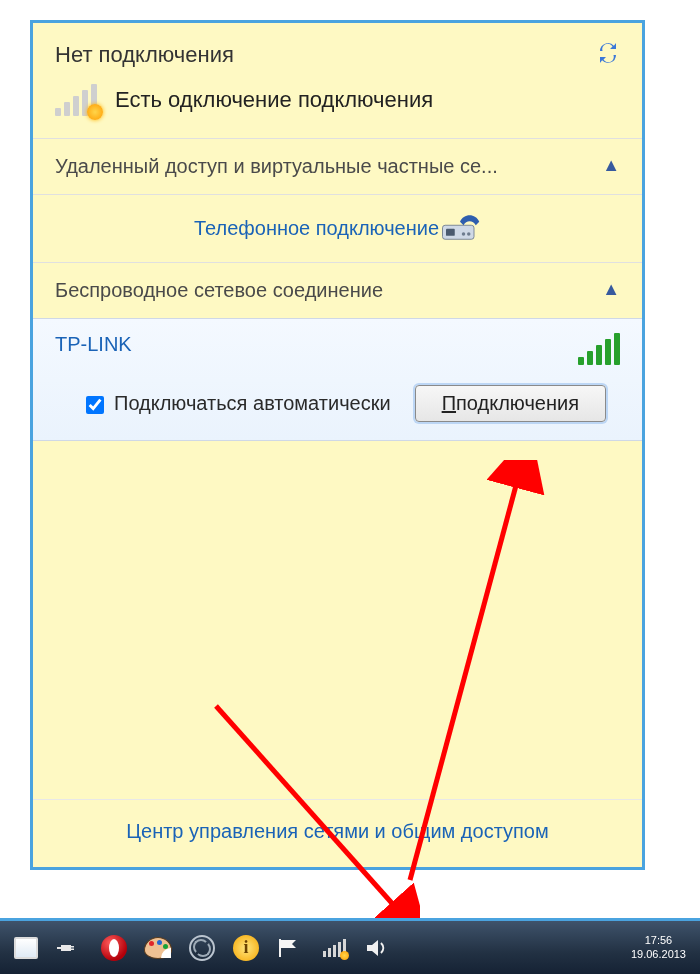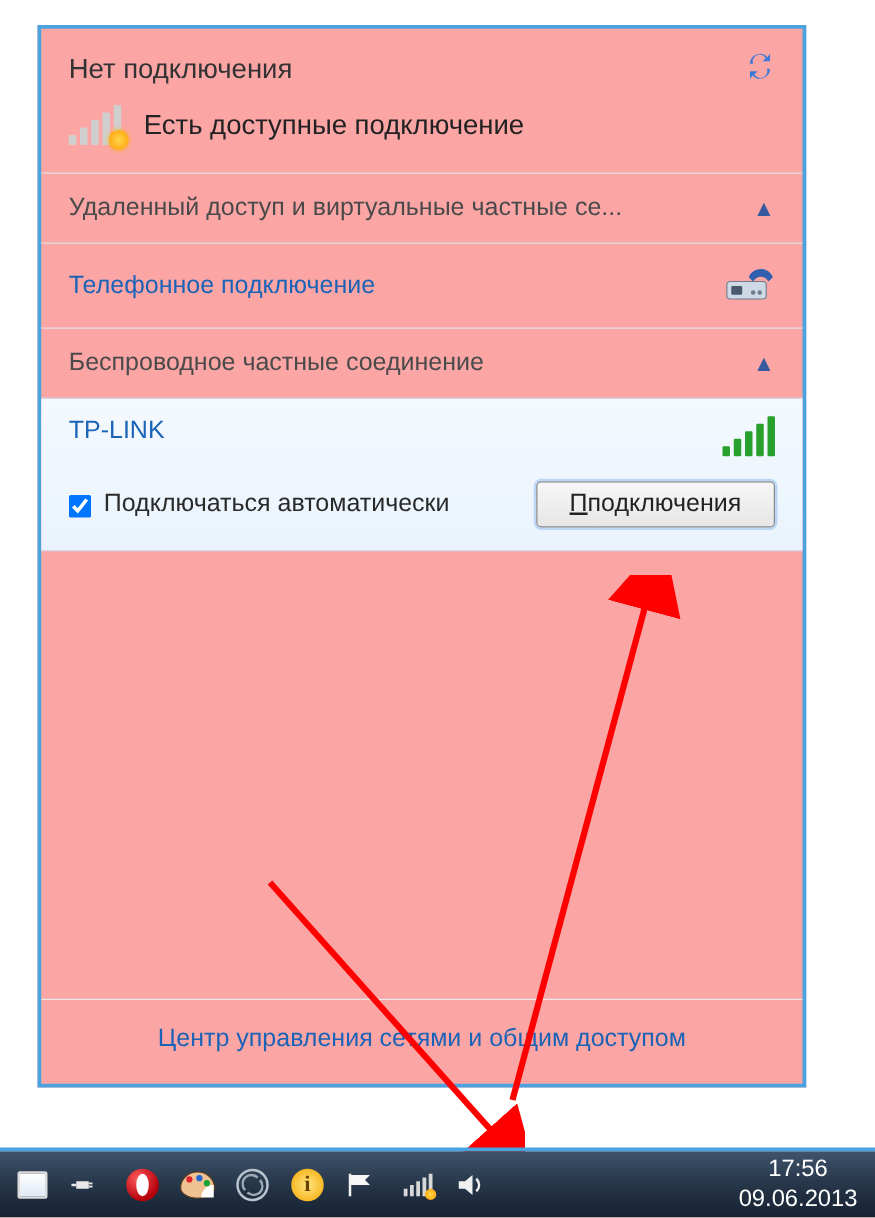--- a/index.html
+++ b/index.html
@@ -13,21 +13,21 @@
     overflow: hidden;
   }
 
   
   .flyout {
     position: absolute;
     top: 20px;
     left: 30px;
     width: 615px;
     height: 850px;
-    background: #fca5a5;
+    background: #fef9c3;
     border: 3px solid #4aa3df;
     display: flex;
     flex-direction: column;
   }
 
   .header {
     display: flex;
     align-items: center;
     justify-content: space-between;
     padding: 18px 22px 10px 22px;
@@ -38,34 +38,34 @@
   .avail-row {
     display: flex;
     align-items: center;
     gap: 18px;
     padding: 6px 22px 22px 22px;
   }
   .avail-row .avail-text { font-size: 22px; color: #222; }
 
   .section-header {
     display: flex;
-    align-items: flex-end;
+    align-items: flex-start;
     justify-content: space-between;
     padding: 16px 22px;
     border-top: 1px solid #e0e0e0;
     font-size: 20px;
     color: #4a4a4a;
     cursor: pointer;
   }
   .section-header .chev { color: #375a9e; font-size: 18px; }
 
   .dialup-row {
     display: flex;
     align-items: center;
-    justify-content: space-between;
+    justify-content: center;
     padding: 14px 22px;
     border-top: 1px solid #e0e0e0;
   }
   .dialup-row .link { color: #1a63b7; font-size: 20px; cursor: pointer; }
 
   .wifi-item {
     border-top: 1px solid #cfd8e6;
     border-bottom: 1px solid #cfd8e6;
     background: linear-gradient(#f4f9ff, #eaf3fd);
   }
@@ -74,22 +74,23 @@
     align-items: flex-start;
     justify-content: space-between;
     padding: 14px 22px 10px 22px;
   }
   .wifi-name { color: #1a63b7; font-size: 20px; }
 
   .wifi-body {
     display: flex;
     align-items: center;
     justify-content: space-between;
-    padding: 10px 22px 18px 22px;
+    padding: 10px 36px 18px 22px;
     gap: 12px;
+    margin-left: 31px;
   }
   .auto {
     display: flex;
     align-items: flex-start;
     gap: 10px;
     font-size: 20px;
     color: #2a2a2a;
   }
   .auto input[type=checkbox] {
     width: 18px; height: 18px; margin-top: 4px;
@@ -148,21 +149,21 @@
   }
   .tray .ico {
     width: 28px; height: 28px;
     display: flex; align-items: center; justify-content: center;
     font-size: 22px;
     cursor: pointer;
   }
   .clock {
     margin-left: auto;
     text-align: center;
-    font-size: 19px;
+    font-size: 11px;
     line-height: 1.25;
     padding-right: 6px;
   }
 
   
   .bars { display: inline-flex; align-items: flex-end; gap: 3px; height: 32px; }
   .bars span { display: inline-block; width: 6px; background: #cfcfcf; border-radius: 1px; }
   .bars.on span { background: #27a02c; }
   .bars .b1{height:8px}.bars .b2{height:14px}.bars .b3{height:20px}.bars .b4{height:26px}.bars .b5{height:32px}
 
@@ -230,21 +231,21 @@
 
   <div class="avail-row">
     <span class="bars bars-alert">
       <span class="b1"></span>
         <span class="b2"></span>
         <span class="b3"></span>
         <span class="b4"></span>
         <span class="b5"></span>
       <span class="sun"></span>
     </span>
-    <span class="avail-text">Есть доступные подключение</span>
+    <span class="avail-text">Есть одключение подключения</span>
   </div>
 
   <div class="section-header">
     <span>Удаленный доступ и виртуальные частные се...</span>
     <span class="chev">▲</span>
   </div>
 
   <div class="dialup-row">
     <span class="link">Телефонное подключение</span>
     <span class="phone-ico">
@@ -252,21 +253,21 @@
         <rect x="4" y="18" width="36" height="16" rx="3" fill="#cfd9e6" stroke="#6e7c8e"></rect>
         <rect x="8" y="22" width="10" height="8" rx="1" fill="#4a5a6e"></rect>
         <path d="M24 14c4-10 18-10 22 0l-4 4c-3-6-11-6-14 0z" fill="#2f5fae"></path>
         <circle cx="34" cy="28" r="2" fill="#6e7c8e"></circle>
           <circle cx="28" cy="28" r="2" fill="#6e7c8e"></circle>
       </svg>
     </span>
   </div>
 
   <div class="section-header">
-    <span>Беспроводное частные соединение</span>
+    <span>Беспроводное сетевое соединение</span>
     <span class="chev">▲</span>
   </div>
 
   <div class="wifi-item">
     <div class="wifi-head">
       <span class="wifi-name">TP-LINK</span>
       <span class="bars on">
         <span class="b1"></span>
           <span class="b2"></span>
           <span class="b3"></span>
@@ -354,15 +355,15 @@
     </div>
     <div class="ico speaker-ico">
       <svg viewBox="0 0 26 22">
           <path d="M2 8h5l6-5v16l-6-5H2z"></path>
           <path d="M16 6c3 3 3 7 0 10" stroke="#f0f0f0" stroke-width="2" fill="none"></path>
         </svg>
     </div>
   </div>
   <div class="clock">
     <div>17:56</div>
-    <div>09.06.2013</div>
+    <div>19.06.2013</div>
   </div>
 </div>
 
 </body></html>

